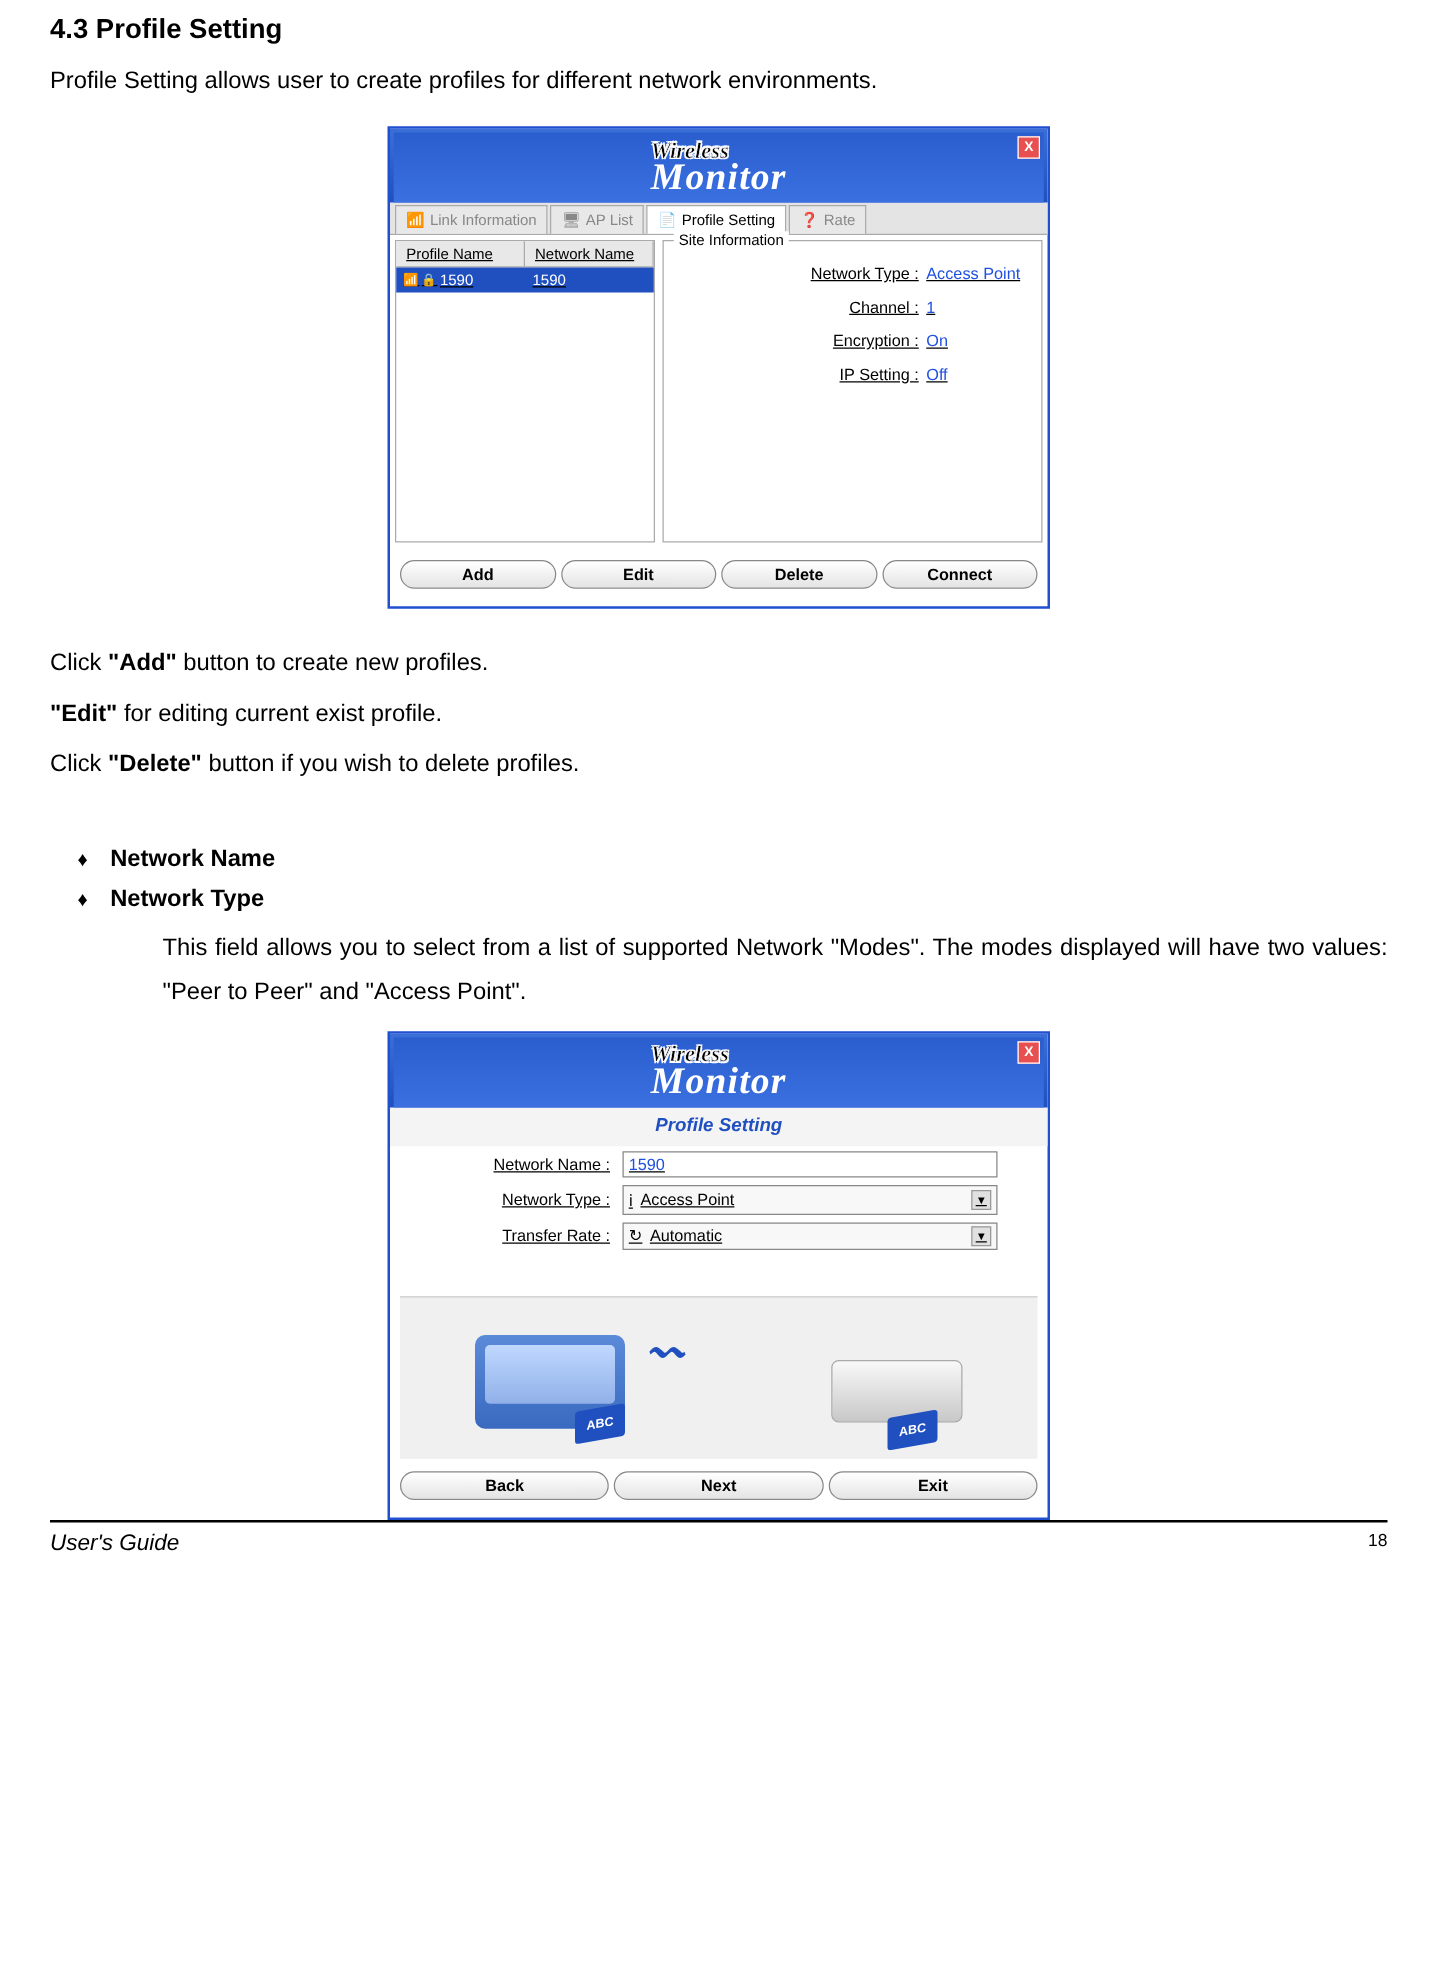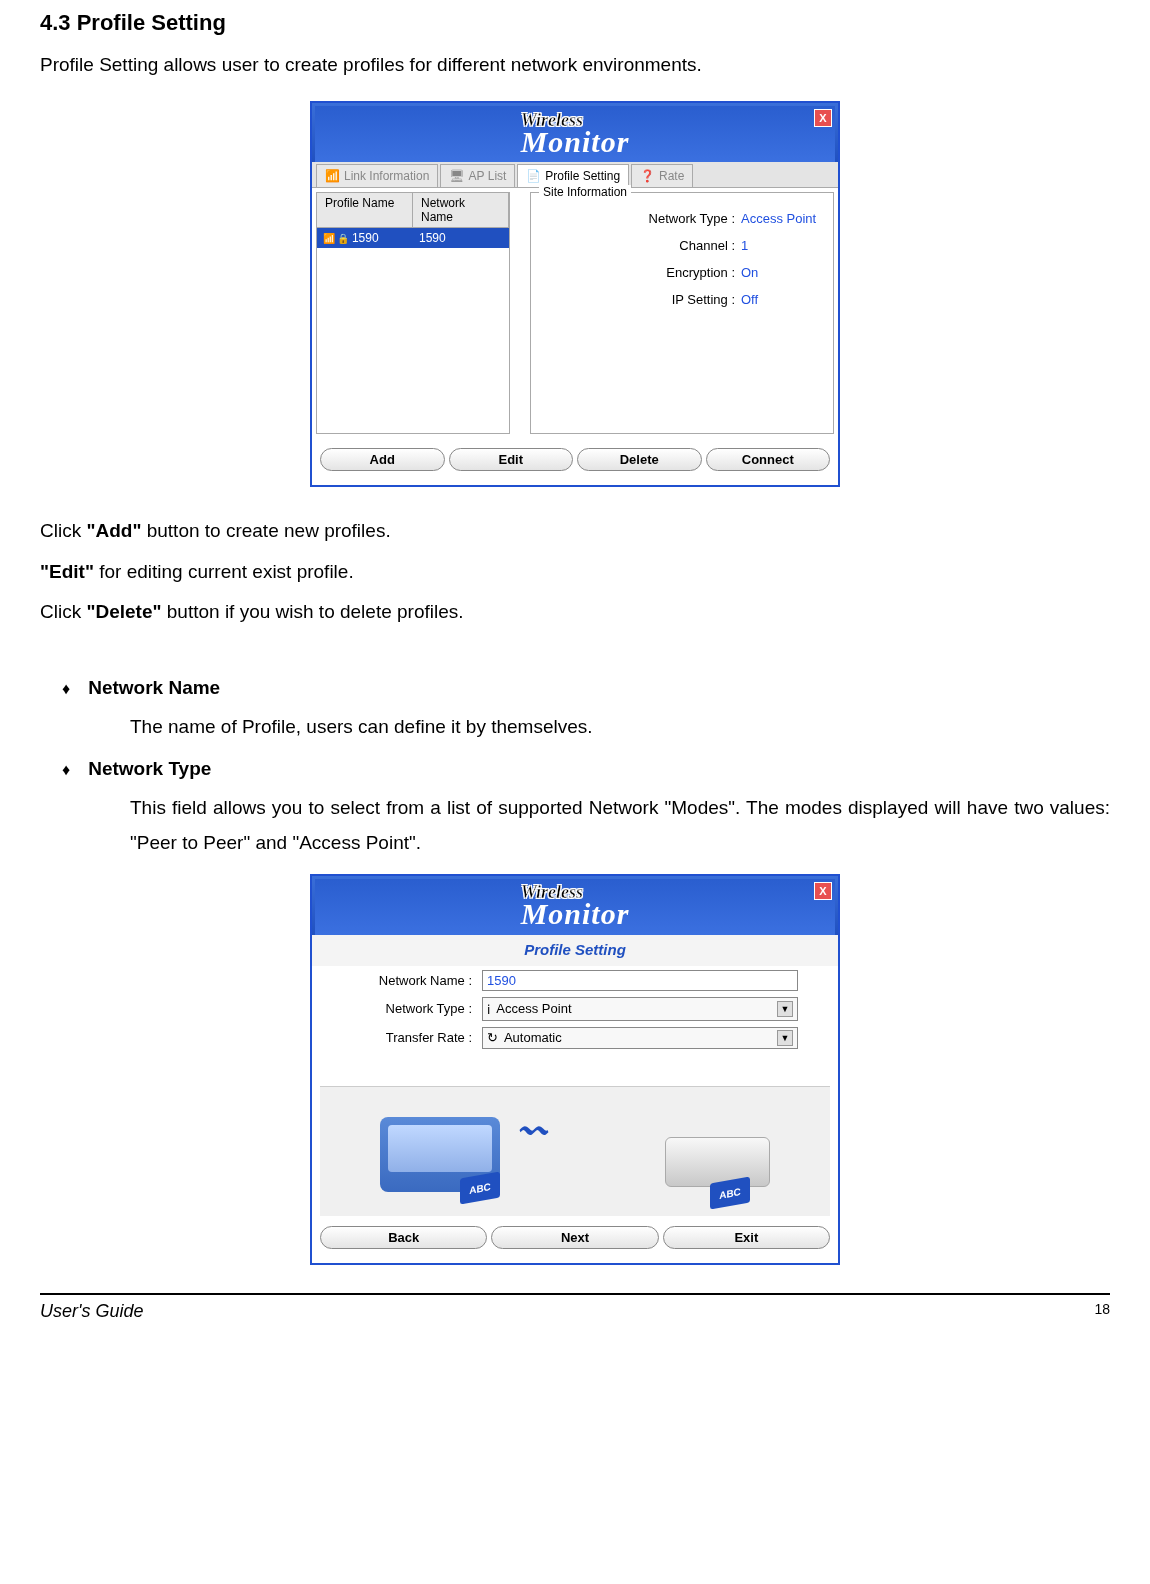--- a/index.html
+++ b/index.html
@@ -97,22 +97,23 @@
     .tab.active {
       background: #fff;
       color: #000;
     }
     .tab .icon {
       font-size: 12px;
     }
     .content-area {
       display: flex;
       padding: 4px;
-      gap: 20px;
+      gap: 6px;
       height: 250px;
+      text-decoration: underline;
     }
     .profile-list {
       flex: 1;
       border: 1px solid #aaa;
       background: #fff;
     }
     .list-header {
       display: flex;
       background: #e8e8e8;
       border-bottom: 1px solid #aaa;
@@ -221,22 +222,23 @@
     .subtitle-bar {
       text-align: center;
       color: #2050c0;
       font-size: 15px;
       font-style: italic;
       font-weight: bold;
       padding: 6px 0 8px 0;
       background: #f4f4f4;
     }
     .form-area {
-      padding: 4px 40px 10px 40px;
+      padding: 4px 40px 10px 56px;
       height: 120px;
+      text-decoration: underline;
     }
     .form-row {
       display: flex;
       align-items: center;
       margin-bottom: 6px;
       font-size: 13px;
     }
     .form-label {
       width: 130px;
       text-align: right;
@@ -340,21 +342,20 @@
       font-size: 10px;
       font-weight: bold;
       display: flex;
       align-items: center;
       justify-content: center;
       transform: skewY(-10deg);
       border-radius: 3px;
     }
     .page-footer {
       border-top: 2px solid #000;
-      margin-top: 28px;
       padding-top: 6px;
       display: flex;
       justify-content: space-between;
       font-size: 18px;
       font-style: italic;
     }
     .page-num { font-size: 14px; font-style: normal; }
   </style>
 </head>
 <body>
@@ -441,21 +442,20 @@
 </p>
 <p class="instruction">
   <span>Click </span><span class="bold">"Delete"</span><span> button if you wish to delete profiles.</span>
 </p>
 
 <div class="def-list">
   <div class="def-item">
     <span class="bullet">♦</span>
     <span class="def-title">Network Name</span>
   </div>
-  <p class="def-body">The name of Profile, users can define it by themselves.</p>
 
   <div class="def-item">
     <span class="bullet">♦</span>
     <span class="def-title">Network Type</span>
   </div>
   <p class="def-body">This field allows you to select from a list of supported Network "Modes".  The modes displayed will have two values:  "Peer to Peer" and "Access Point".</p>
 </div>
 
 <div class="app-window-2">
   <div class="titlebar">

